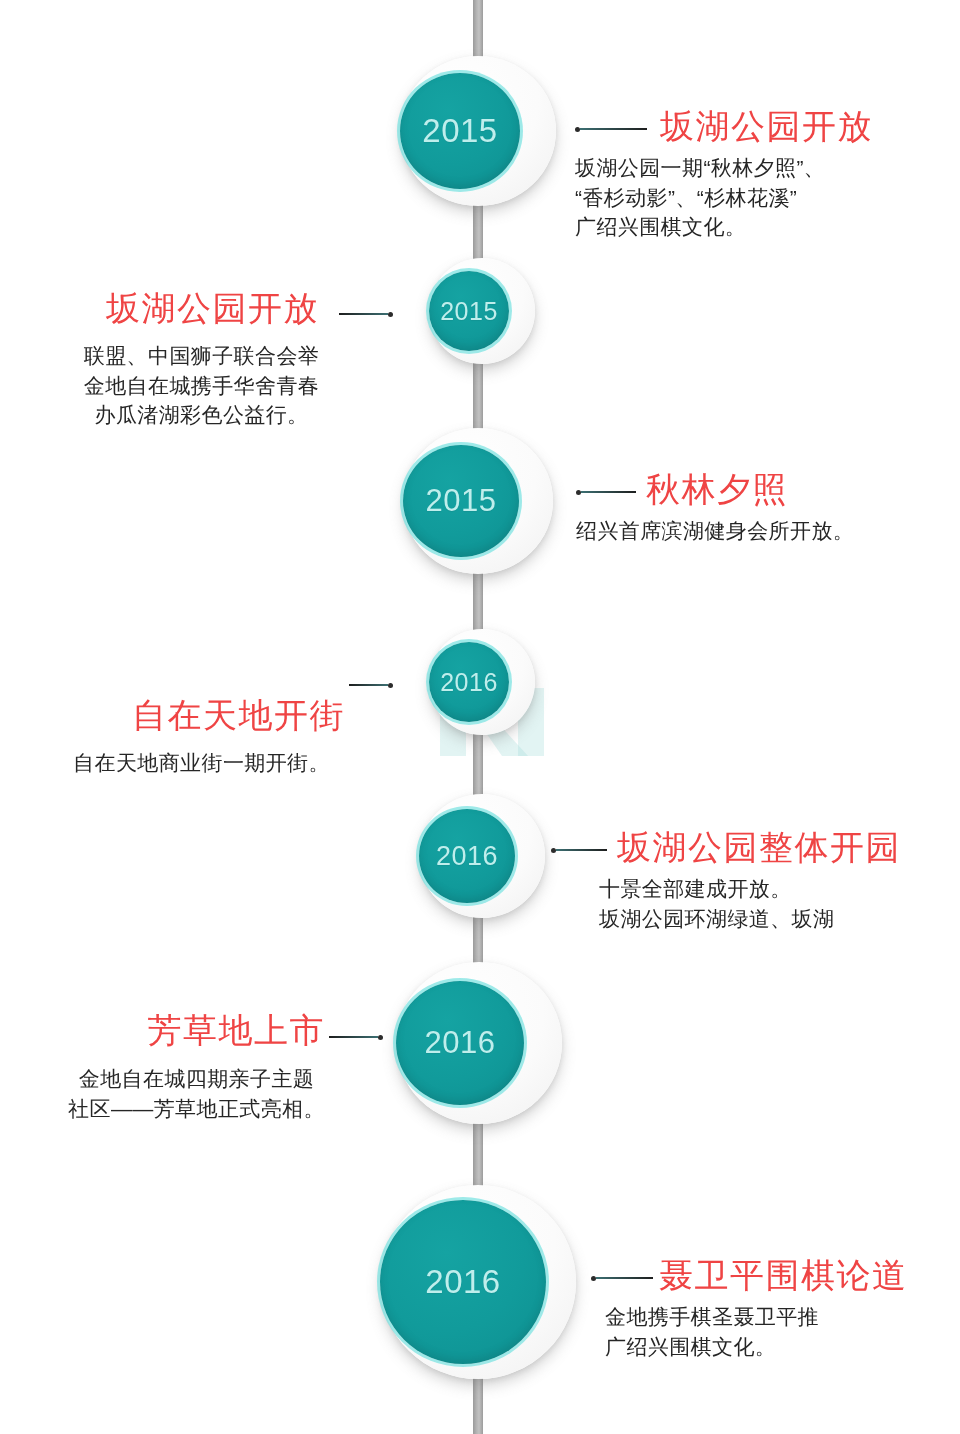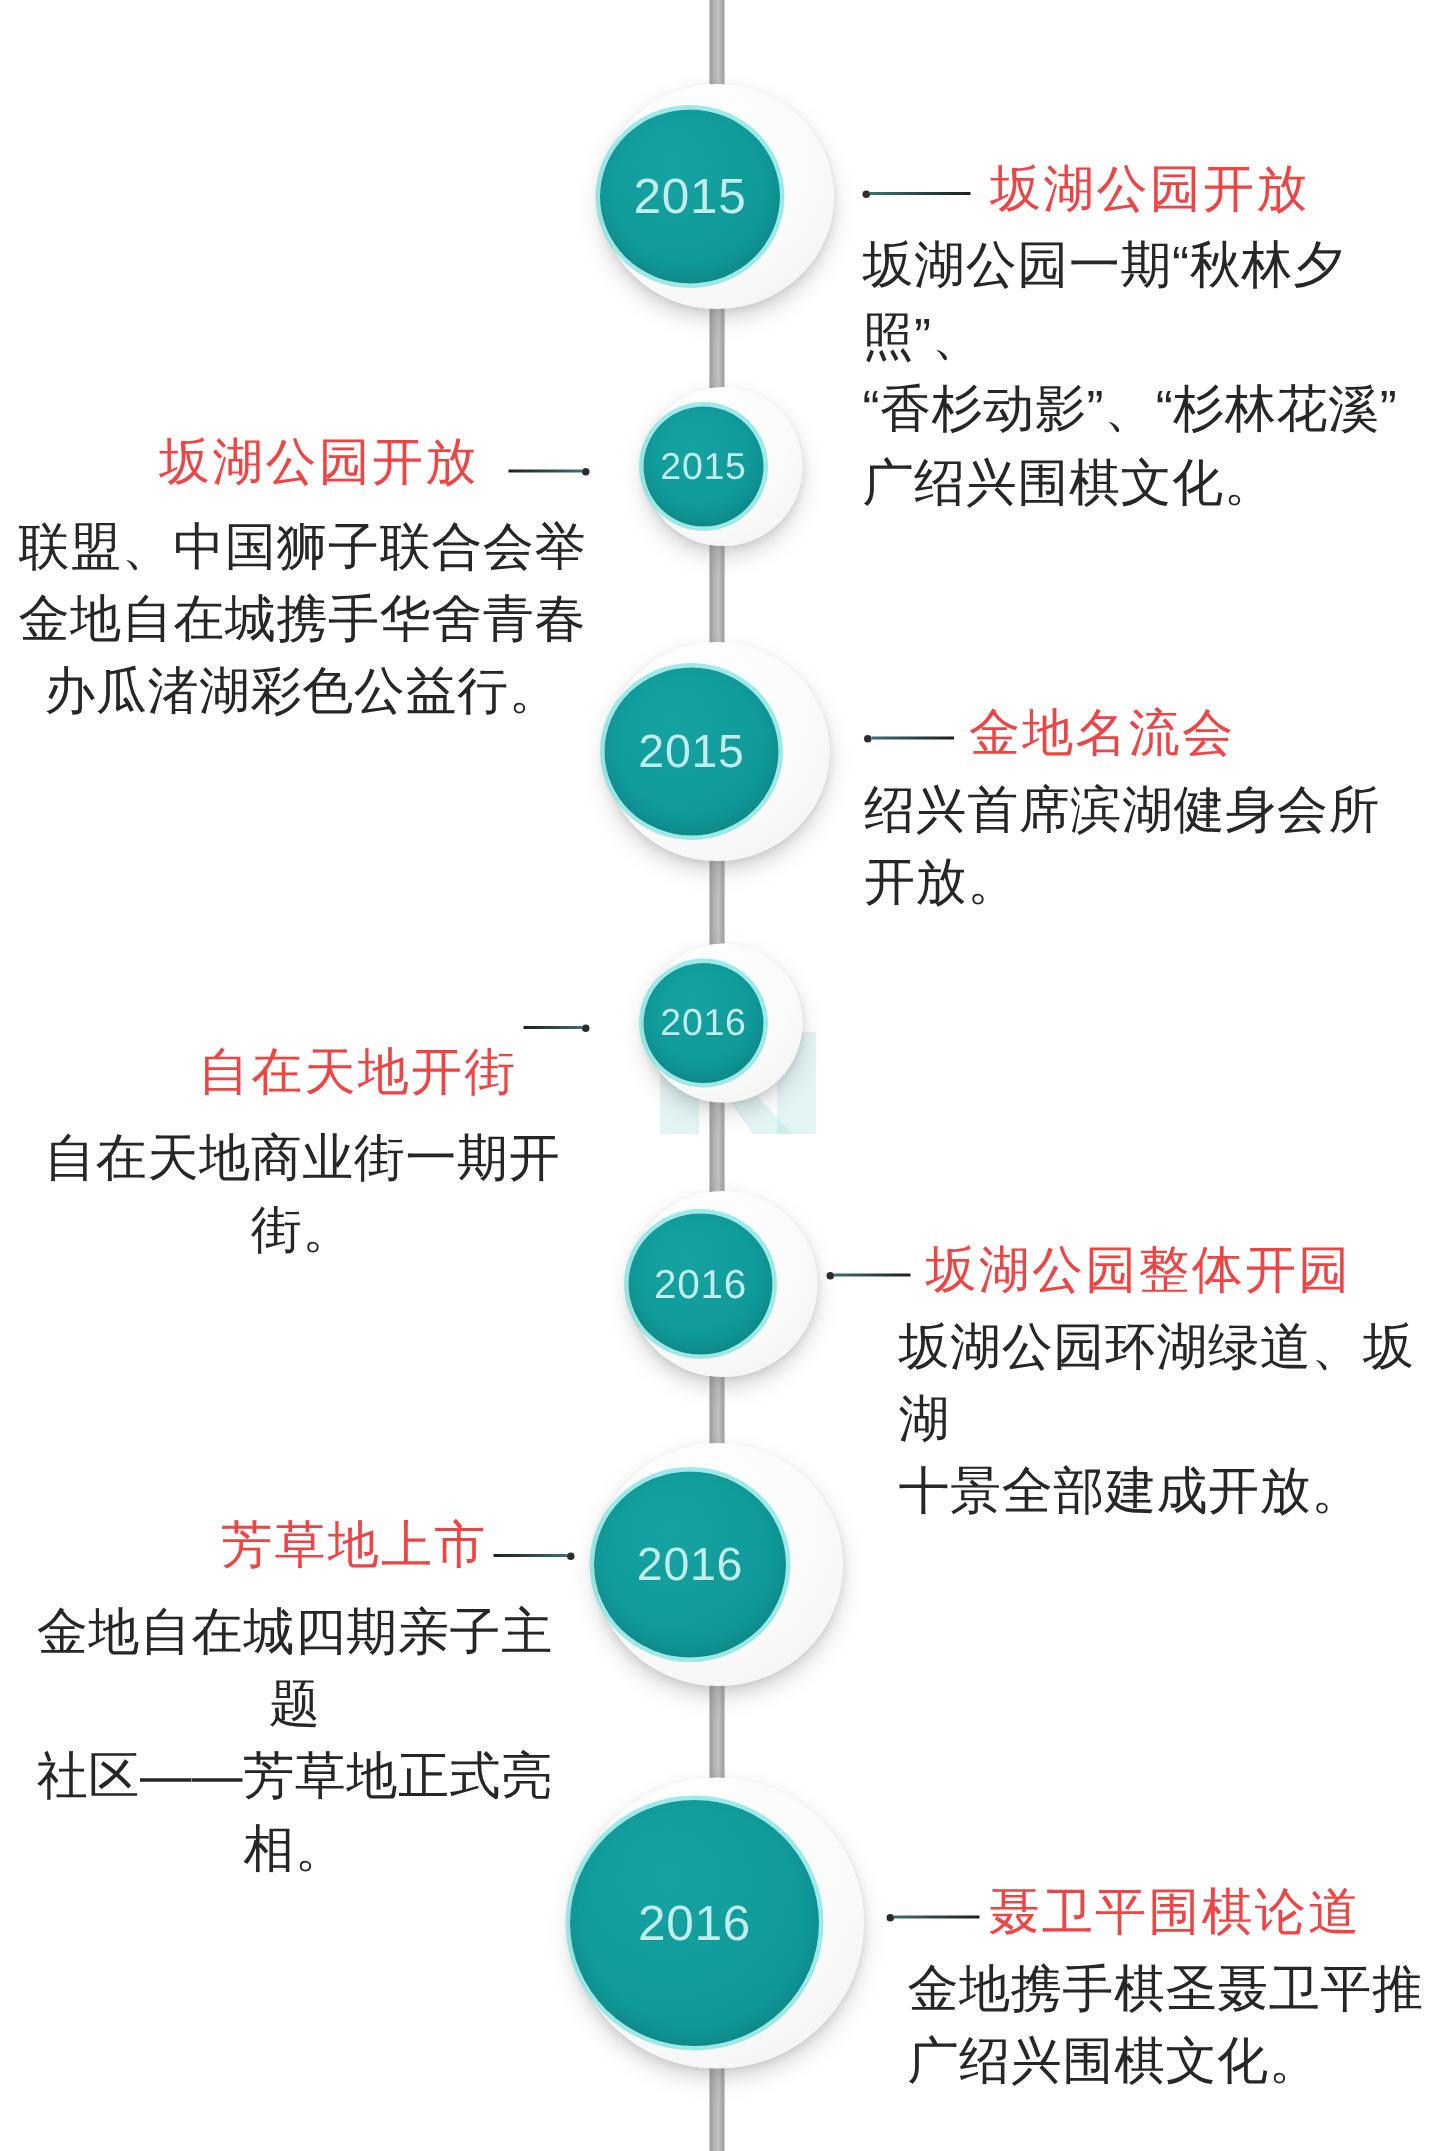--- a/index.html
+++ b/index.html
@@ -56,21 +56,21 @@
 
   
   .block{position:absolute;z-index:5;}
   .block.r{text-align:left;}
   .block.l{text-align:right;}
   .ttl{
     font-size:34px;line-height:1.2;color:#ef4444;font-weight:400;
     letter-spacing:1.5px;white-space:nowrap;
   }
   .body{
-    font-size:34px;line-height:1.42;color:#262626;font-weight:400;
+    font-size:21px;line-height:1.42;color:#262626;font-weight:400;
     letter-spacing:.4px;margin-top:6px;
   }
   .body.c{text-align:center;}
   .body.j{text-align:left;}
 </style>
 </head>
 <body>
 
 <div id="stage">
 
@@ -121,21 +121,21 @@
   <div class="node" style="left:403px;top:428px;width:150px;height:146px;">
     <div class="disc" style="width:116px;height:112px;">
       <span class="yr" style="font-size:31px;">2015</span>
     </div>
   </div>
   <div class="conn right" style="left:576px;top:485px;width:60px;">
     <span class="dot"></span>
     <span class="bar"></span>
   </div>
   <div class="block r" style="left:576px;top:469px;width:378px;">
-    <div class="ttl" style="padding-left:70px;">金地名流会</div>
+    <div class="ttl" style="padding-left:70px;">秋林夕照</div>
     <div class="body j">
       <div>绍兴首席滨湖健身会所开放。</div>
     </div>
   </div>
 
   <div class="node" style="left:429px;top:629px;width:106px;height:106px;">
     <div class="disc" style="width:80px;height:80px;">
       <span class="yr" style="font-size:25px;">2016</span>
     </div>
   </div>
@@ -155,22 +155,22 @@
       <span class="yr" style="font-size:27px;">2016</span>
     </div>
   </div>
   <div class="conn right" style="left:551px;top:843px;width:56px;">
     <span class="dot"></span>
     <span class="bar"></span>
   </div>
   <div class="block r" style="left:551px;top:827px;width:402px;">
     <div class="ttl" style="padding-left:66px;">坂湖公园整体开园</div>
     <div class="body j" style="padding-left:48px;">
+      <div>十景全部建成开放。</div>
       <div>坂湖公园环湖绿道、坂湖</div>
-      <div>十景全部建成开放。</div>
     </div>
   </div>
 
   <div class="node" style="left:396px;top:962px;width:166px;height:162px;">
     <div class="disc" style="width:128px;height:124px;">
       <span class="yr" style="font-size:31px;">2016</span>
     </div>
   </div>
   <div class="conn left" style="left:329px;top:1030px;width:54px;">
     <span class="bar"></span>

